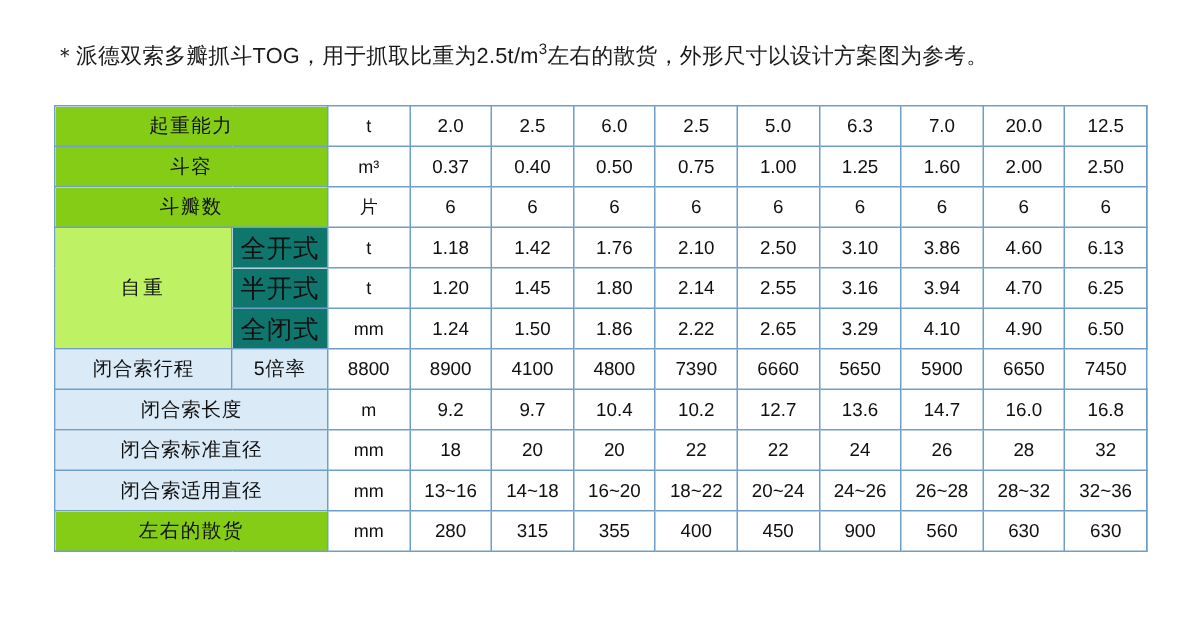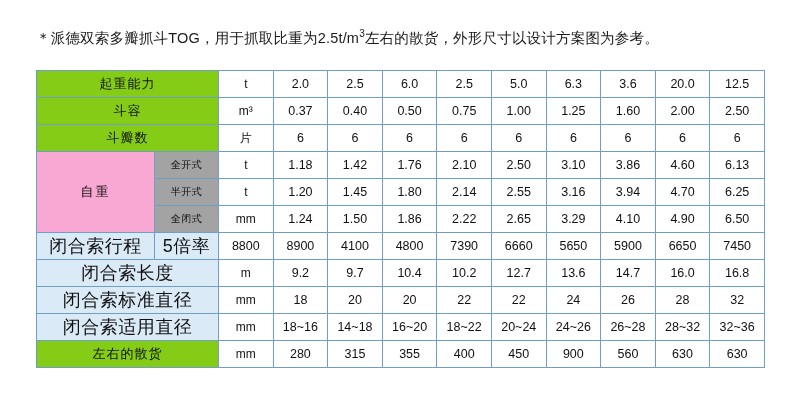--- a/index.html
+++ b/index.html
@@ -56,41 +56,41 @@
     color: #111111;
     white-space: nowrap;
     overflow: hidden;
   }
   td.lbl {
     background: #84cc16;
     font-size: 13px;
     letter-spacing: 1px;
   }
   td.lbl-sub {
-    background: #a3a3a3;
-    font-size: 10px;
+    background: #0f766e;
+    font-size: 17px;
     letter-spacing: 0.5px;
     margin-top: 10px;
   }
   td.unit {
     background: #ffffff;
     font-size: 12px;
   }
   td.val {
     background: #ffffff;
     font-size: 12.5px;
   }
   td.lbl-merge {
-    background: #f9a8d4;
+    background: #bef264;
     font-size: 13px;
     letter-spacing: 2px;
   }
   td.lbl-wide {
     background: #dbeaf7;
-    font-size: 18px;
+    font-size: 13px;
     letter-spacing: 0.5px;
   }
 </style>
 </head>
 <body>
 
 <div class="page">
 
   <div class="note">
     <span>＊</span><span>派德双索多瓣抓斗TOG，用于抓取比重为2.5t/m</span><span class="sup">3</span><span>左右的散货，外形尺寸以设计方案图为参考。</span>
@@ -116,21 +116,21 @@
 
         <tr>
           <td class="lbl" colspan="2">起重能力</td>
           <td class="unit">t</td>
           <td class="val">2.0</td>
           <td class="val">2.5</td>
           <td class="val">6.0</td>
           <td class="val">2.5</td>
           <td class="val">5.0</td>
           <td class="val">6.3</td>
-          <td class="val">3.6</td>
+          <td class="val">7.0</td>
           <td class="val">20.0</td>
           <td class="val">12.5</td>
           <td class="val">16.0</td>
         </tr>
 
         <tr>
           <td class="lbl" colspan="2">斗容</td>
           <td class="unit">m³</td>
           <td class="val">0.37</td>
           <td class="val">0.40</td>
@@ -246,21 +246,21 @@
           <td class="val">24</td>
           <td class="val">26</td>
           <td class="val">28</td>
           <td class="val">32</td>
           <td class="val">36</td>
         </tr>
 
         <tr>
           <td class="lbl-wide" colspan="2">闭合索适用直径</td>
           <td class="unit">mm</td>
-          <td class="val">18~16</td>
+          <td class="val">13~16</td>
           <td class="val">14~18</td>
           <td class="val">16~20</td>
           <td class="val">18~22</td>
           <td class="val">20~24</td>
           <td class="val">24~26</td>
           <td class="val">26~28</td>
           <td class="val">28~32</td>
           <td class="val">32~36</td>
           <td class="val">36~40</td>
         </tr>

